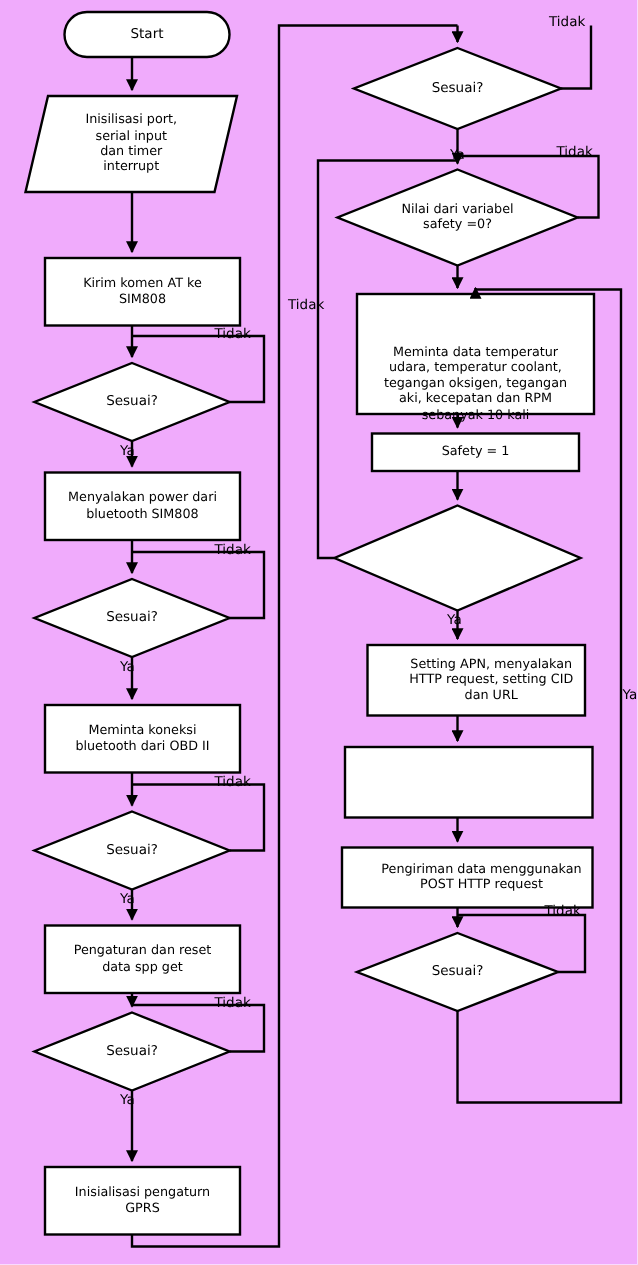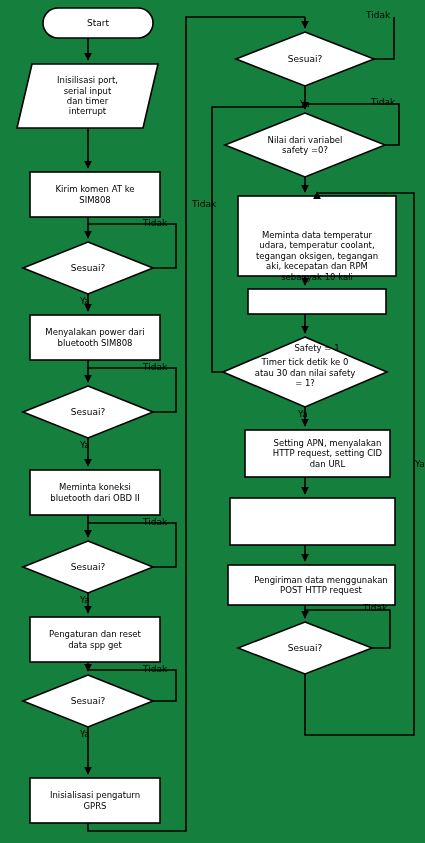--- a/index.html
+++ b/index.html
@@ -1,19 +1,19 @@
 <!DOCTYPE html>
 <html><head>
 <meta charset="utf-8">
 <style>
   html,body{margin:0;padding:0;background:#ffffff;}
   #stage{
     position:relative;
     width:425px;height:843px;
-    background:#15803d;
+    background:#f0abfc;
     font-family:"DejaVu Sans","Liberation Sans",sans-serif;
     overflow:hidden;
   }
   svg.layer{position:absolute;left:0;top:0;width:425px;height:843px;}
   .nodeText{
     position:absolute;
     display:flex;align-items:center;justify-content:center;
     text-align:center;
     color:#000;
     line-height:1.22;
@@ -167,25 +167,22 @@
 
   <div class="nodeText" style="left:245px;top:128px;width:120px;height:34px;font-size:8.5px;">Nilai dari variabel
 safety =0?</div>
 
   <div class="nodeText" style="left:240px;top:197px;width:154px;height:78px;font-size:8.5px;margin-top:20px;">Meminta data temperatur
 udara, temperatur coolant,
 tegangan oksigen, tegangan
 aki, kecepatan dan RPM
 sebanyak 10 kali</div>
 
-  <div class="nodeText" style="left:248px;top:289px;width:138px;height:25px;font-size:8.5px;margin-top:47px;">Safety = 1</div>
-
-  <div class="nodeText" style="left:232px;top:352px;width:146px;height:42px;font-size:8.5px;">Timer tick detik ke 0
-atau 30 dan nilai safety
-= 1?</div>
+  <div class="nodeText" style="left:248px;top:289px;width:138px;height:25px;font-size:8.5px;">Safety = 1</div>
+
 
   <div class="nodeText" style="left:256px;top:430px;width:143px;height:47px;font-size:8.5px;">Setting APN, menyalakan
 HTTP request, setting CID
 dan URL</div>
 
 
   <div class="nodeText" style="left:229px;top:565px;width:184px;height:40px;font-size:8.5px;">Pengiriman data menggunakan
 POST HTTP request</div>
 
   <div class="nodeText" style="left:262px;top:634px;width:86px;height:28px;font-size:9px;">Sesuai?</div>

